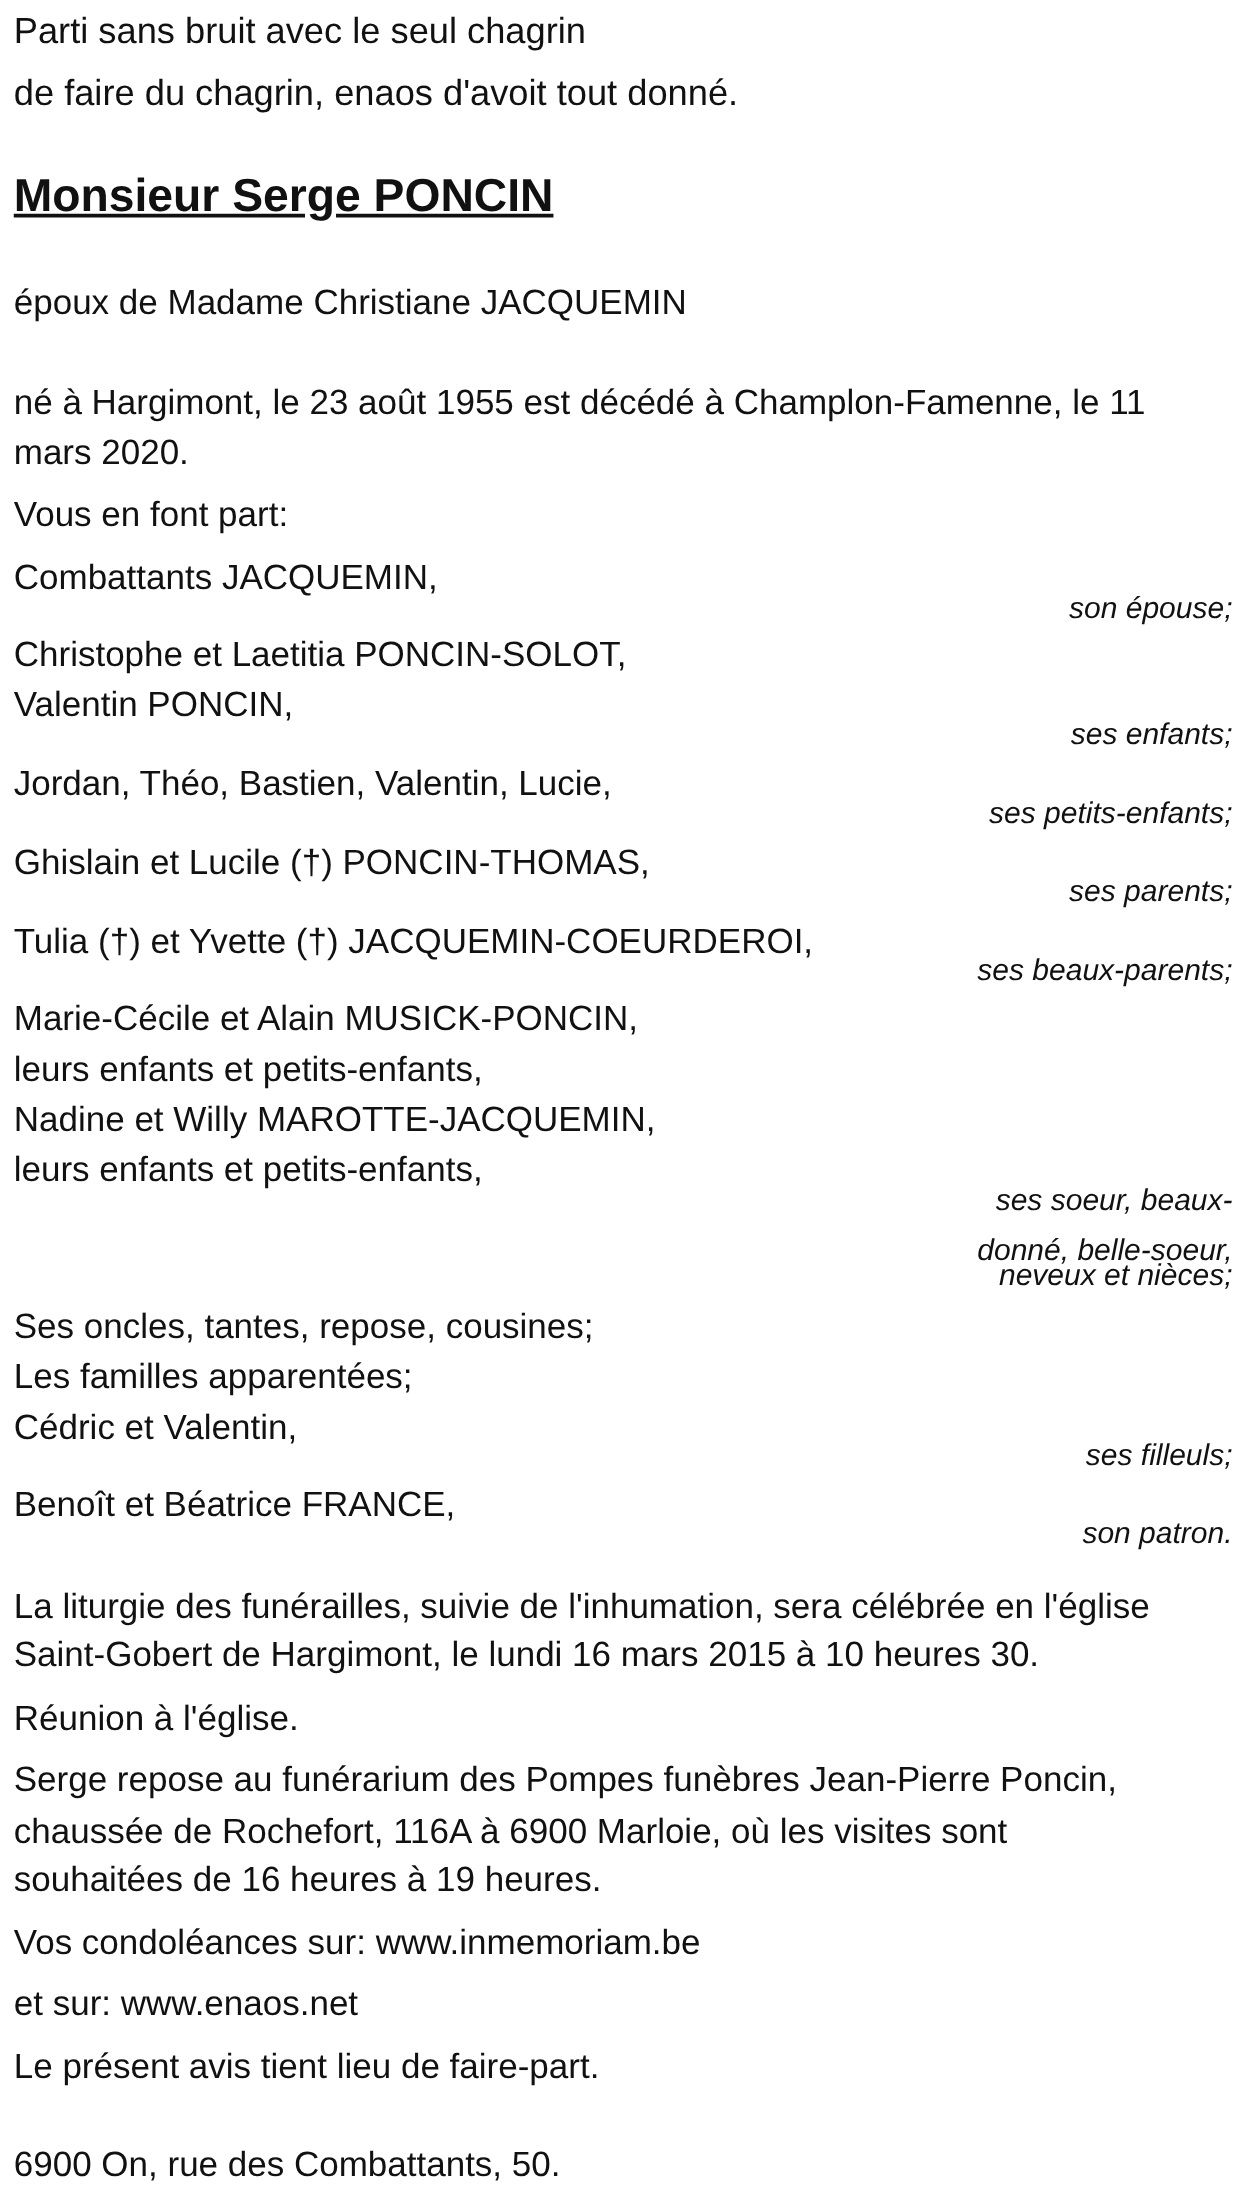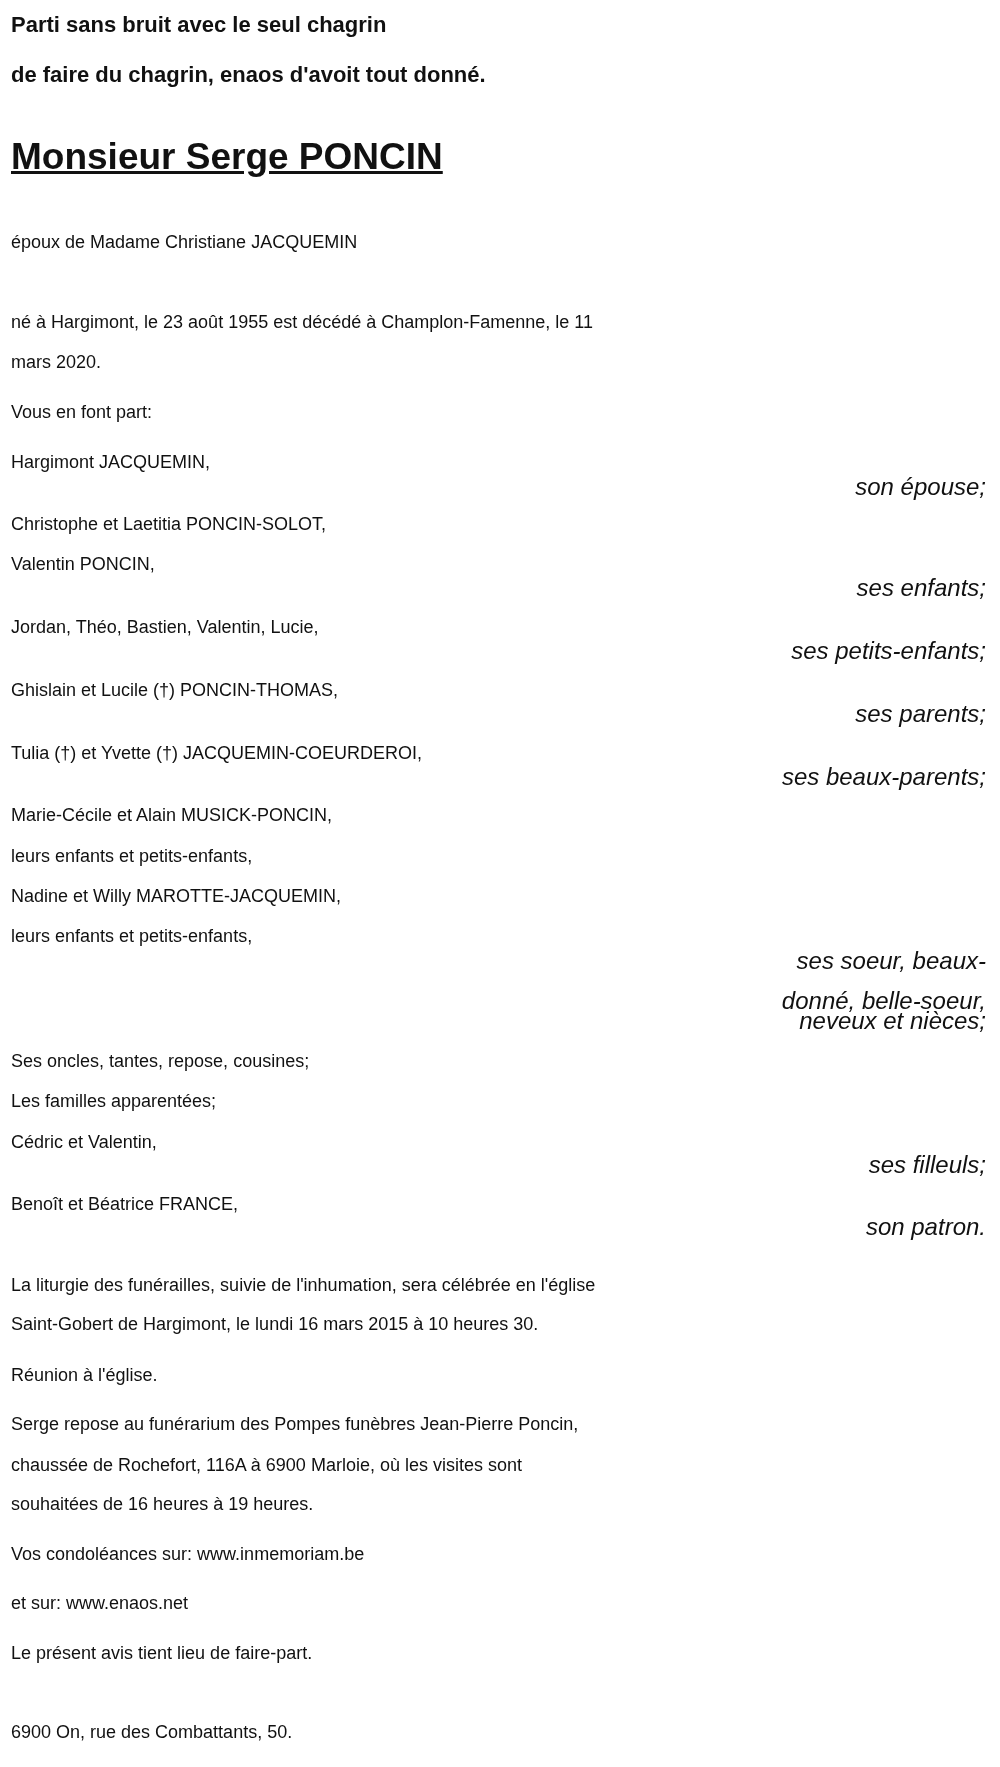--- a/index.html
+++ b/index.html
@@ -1,40 +1,40 @@
 <!DOCTYPE html>
 <html><head>
 <meta charset="utf-8">
 <style>
   html, body { margin: 0; padding: 0; background: #ffffff; }
   body { width: 1000px; height: 1767px; position: relative; overflow: hidden;
          font-family: "Liberation Sans", sans-serif; color: #111111; }
-  .ln { position: absolute; left: 11px; white-space: nowrap; font-size: 18px; line-height: 30px; height: 30px; }
-  .bold-intro { font-weight: bold; font-size: 22px; }
+  .ln { position: absolute; left: 11px; white-space: nowrap; font-size: 28px; line-height: 30px; height: 30px; }
+  .bold-intro { font-weight: normal; font-size: 29px; }
   .title { font-weight: bold; font-size: 37px; line-height: 42px; height: 42px; text-decoration: underline; }
   .rel { position: absolute; right: 14px; left: auto; font-style: italic; font-size: 24px; line-height: 28px; height: 28px; white-space: nowrap; text-align: right; }
 </style>
 </head>
 <body>
 
 <div>
 
   <div class="ln bold-intro" style="top:10px">Parti sans bruit avec le seul chagrin</div>
   <div class="ln bold-intro" style="top:60px">de faire du chagrin, enaos d'avoit tout donné.</div>
 
   <div class="ln title" style="top:136px">Monsieur Serge PONCIN</div>
 
   <div class="ln" style="top:227px">époux de Madame Christiane JACQUEMIN</div>
 
   <div class="ln" style="top:307px">né à Hargimont, le 23 août 1955 est décédé à Champlon-Famenne, le 11</div>
   <div class="ln" style="top:347px">mars 2020.</div>
 
   <div class="ln" style="top:397px">Vous en font part:</div>
 
-  <div class="ln" style="top:447px">Hargimont JACQUEMIN,</div>
+  <div class="ln" style="top:447px">Combattants JACQUEMIN,</div>
   <div class="rel" style="top:473px">son épouse;</div>
 
   <div class="ln" style="top:509px">Christophe et Laetitia PONCIN-SOLOT,</div>
   <div class="ln" style="top:549px">Valentin PONCIN,</div>
   <div class="rel" style="top:574px">ses enfants;</div>
 
   <div class="ln" style="top:612px">Jordan, Théo, Bastien, Valentin, Lucie,</div>
   <div class="rel" style="top:637px">ses petits-enfants;</div>
 
   <div class="ln" style="top:675px">Ghislain et Lucile (†) PONCIN-THOMAS,</div>

